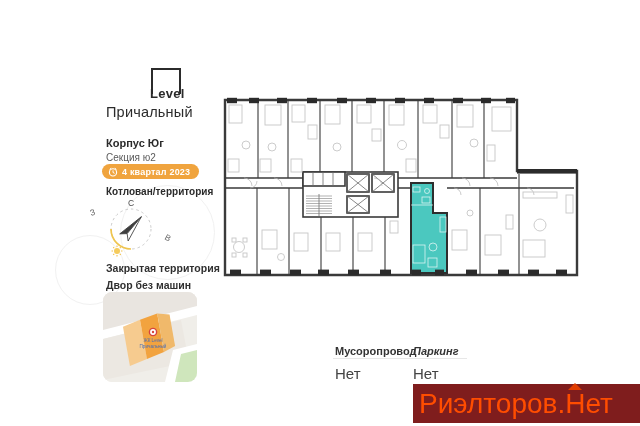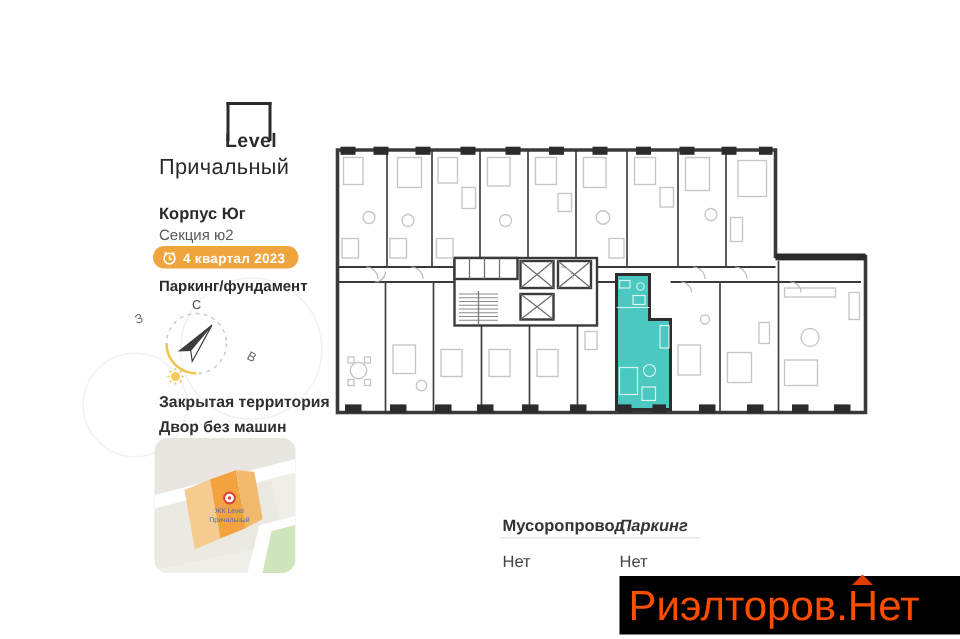--- a/index.html
+++ b/index.html
@@ -27,27 +27,27 @@
   .feature-2 { left:106px; top:279px; font-size:10.5px; font-weight:600; color:#2f2f2f; }
 
   .wm-circle { border:1px solid #f1f1f1; border-radius:50%; }
 
   
   .minimap { left:103px; top:292px; width:94px; height:90px; border-radius:9px;
     overflow:hidden; background:#F0EEE9; }
 
   
   .detail-col .lbl { font-size:11px; font-weight:600; color:#333; }
-  .detail-col .val { font-size:11px; color:#444; }
+  .detail-col .val { font-size:15px; color:#444; }
   .det-divider { left:333px; top:358px; width:134px; height:1px; background:#e7e7e7; }
   .det-l1 { left:335px; top:341px; } .det-l2 { left:413px; top:341px;font-style:italic; }
   .det-v1 { left:335px; top:365px; } .det-v2 { left:413px; top:365px; }
 
   
-  .wm-plate { left:413px; top:384px; width:227px; height:39px; background:#000000;
+  .wm-plate { left:413px; top:384px; width:227px; height:39px; background:#7f1d1d;
     display:flex; align-items:center; padding-left:6px; }
   .wm-text { font-size:28px; color:#FF4D00; font-weight:400; letter-spacing:0; line-height:1; white-space:nowrap; }
   .wm-n { position:relative; display:inline-block; }
   .wm-roof { position:absolute; left:50%; top:-7px; transform:translateX(-50%);
     width:0; height:0; border-left:7px solid transparent; border-right:7px solid transparent;
     border-bottom:7px solid #E03C00; }
 
   
   .floorplan { left:222px; top:95px; width:358px; height:185px; }
 
@@ -72,21 +72,21 @@
 
   <div class="abs badge">
     <svg width="10" height="10" viewBox="0 0 10 10">
       <circle cx="5" cy="5.4" r="3.6" fill="none" stroke="#fff" stroke-width="1.1"></circle>
       <path d="M5,3.4 V5.5 L6.6,6.3" fill="none" stroke="#fff" stroke-width="1"></path>
       <path d="M3.2,1.2 L1.6,2.4 M6.8,1.2 L8.4,2.4" stroke="#fff" stroke-width="1"></path>
     </svg>
     <span>4 квартал 2023</span>
   </div>
 
-  <div class="abs stage-label">Паркинг/фундамент</div>
+  <div class="abs stage-label">Котлован/территория</div>
 
   <svg class="abs" style="left:85px; top:197px;" width="92" height="62" viewBox="0 0 92 62">
     <circle cx="46" cy="32" r="20" fill="none" stroke="#c9c9c9" stroke-width="1" stroke-dasharray="2.5,3"></circle>
     <path d="M26,32 A20,20 0 0 0 46,52" fill="none" stroke="#EFC54F" stroke-width="1.7"></path>
     <g transform="translate(46,32) rotate(40)">
       <polygon points="0,-16 -5.5,11 0,6" fill="#3d3d3d" stroke="#3d3d3d" stroke-width="0.8"></polygon>
       <polygon points="0,-16 5.5,11 0,6" fill="#ffffff" stroke="#3d3d3d" stroke-width="0.8"></polygon>
     </g>
     <text x="46" y="9" font-size="8.5" fill="#4a4a4a" text-anchor="middle">С</text>
     <text x="6" y="19" font-size="8.5" fill="#6a6a6a" transform="rotate(-18 6 19)">З</text>

